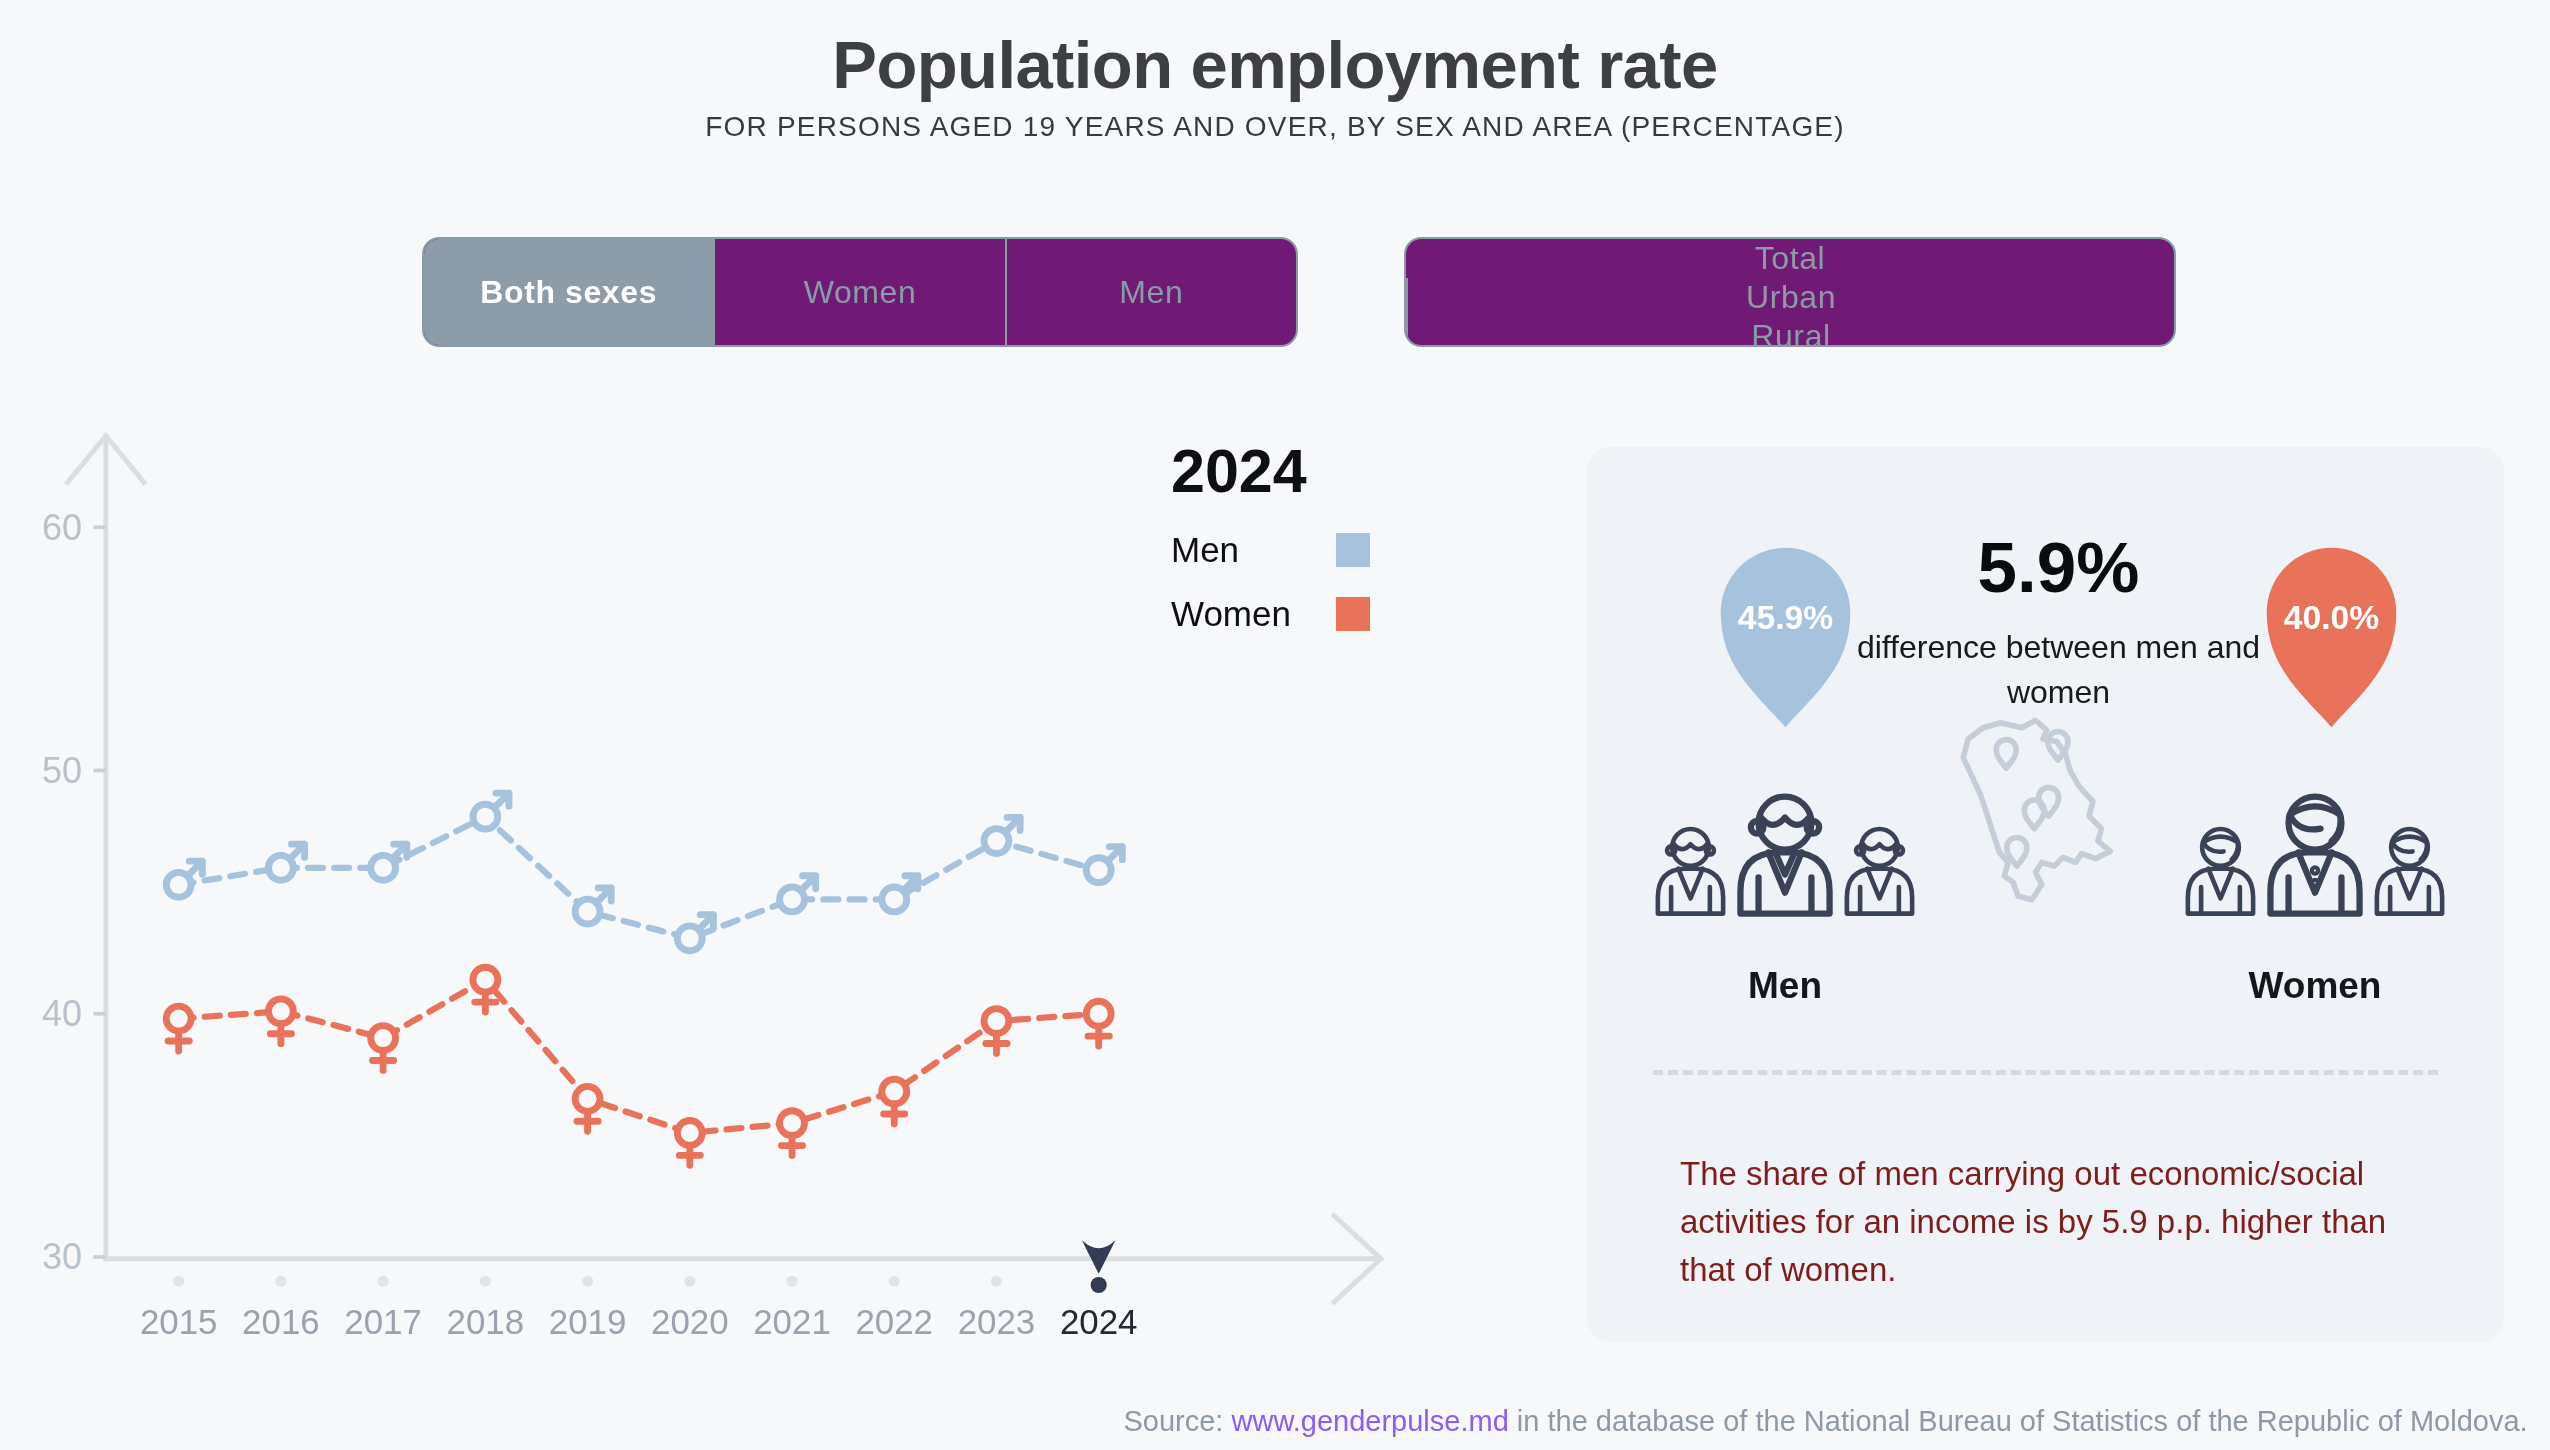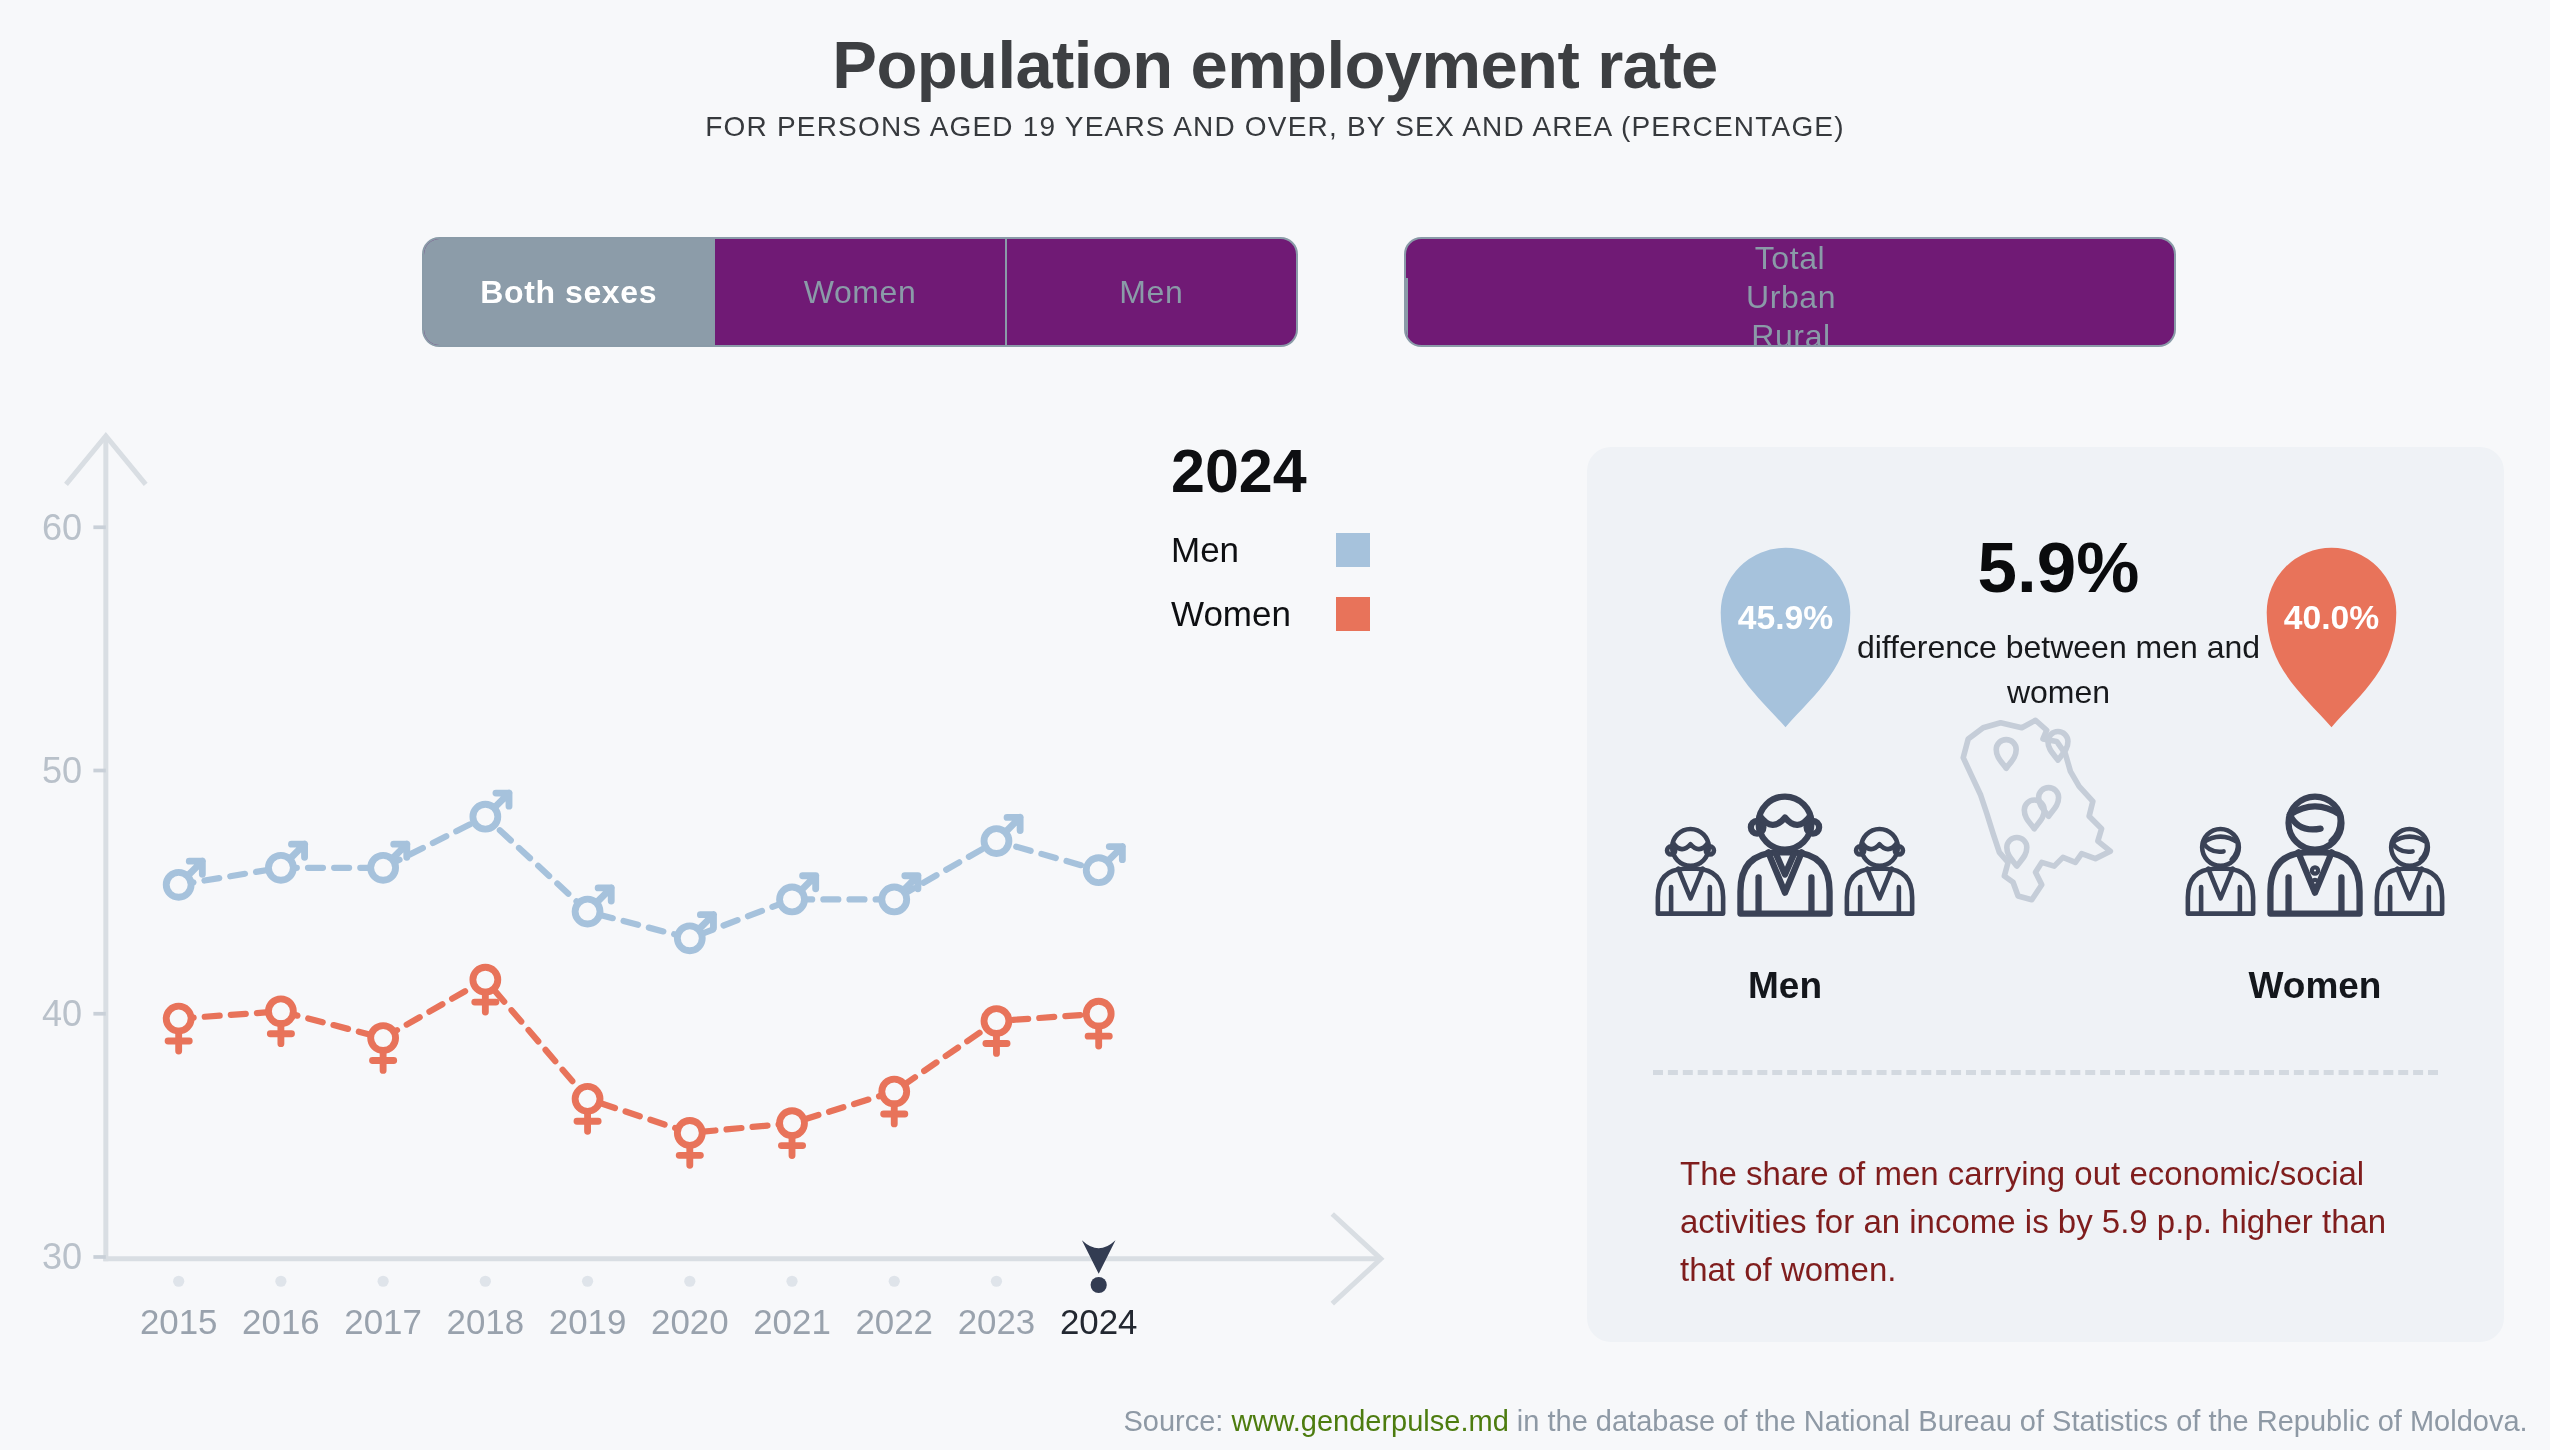--- a/index.html
+++ b/index.html
@@ -46,21 +46,21 @@
   #men-people{left:55px;} #women-people{left:585px;}
   .map-box{position:absolute;left:360px;top:262px;width:187px;height:212px;}
   .group-label{position:absolute;top:518px;width:286px;text-align:center;
          font-size:37px;font-weight:bold;color:#14171C;}
   #men-label{left:55px;} #women-label{left:585px;}
   .divider{position:absolute;left:66px;top:623px;width:785px;border-top:5.6px dashed #D3D9E0;}
   .note{position:absolute;left:93px;top:670px;width:753px;
          font-size:33px;line-height:1.45;color:#7f1d1d;}
 
   #footer{position:absolute;top:1405px;right:22.4px;font-size:29px;color:#8E99A5;}
-  #footer .link{color:#4d7c0f;text-decoration:none;}
+  #footer .link{color:#8b5cf6;text-decoration:none;}
 </style>
 </head>
 <body>
 
 <div class="page">
 
   <div class="title">Population employment rate</div>
   <div class="subtitle">FOR PERSONS AGED 19 YEARS AND OVER, BY SEX AND AREA (PERCENTAGE)</div>
 
   <div class="toggle" id="sex-toggle">

